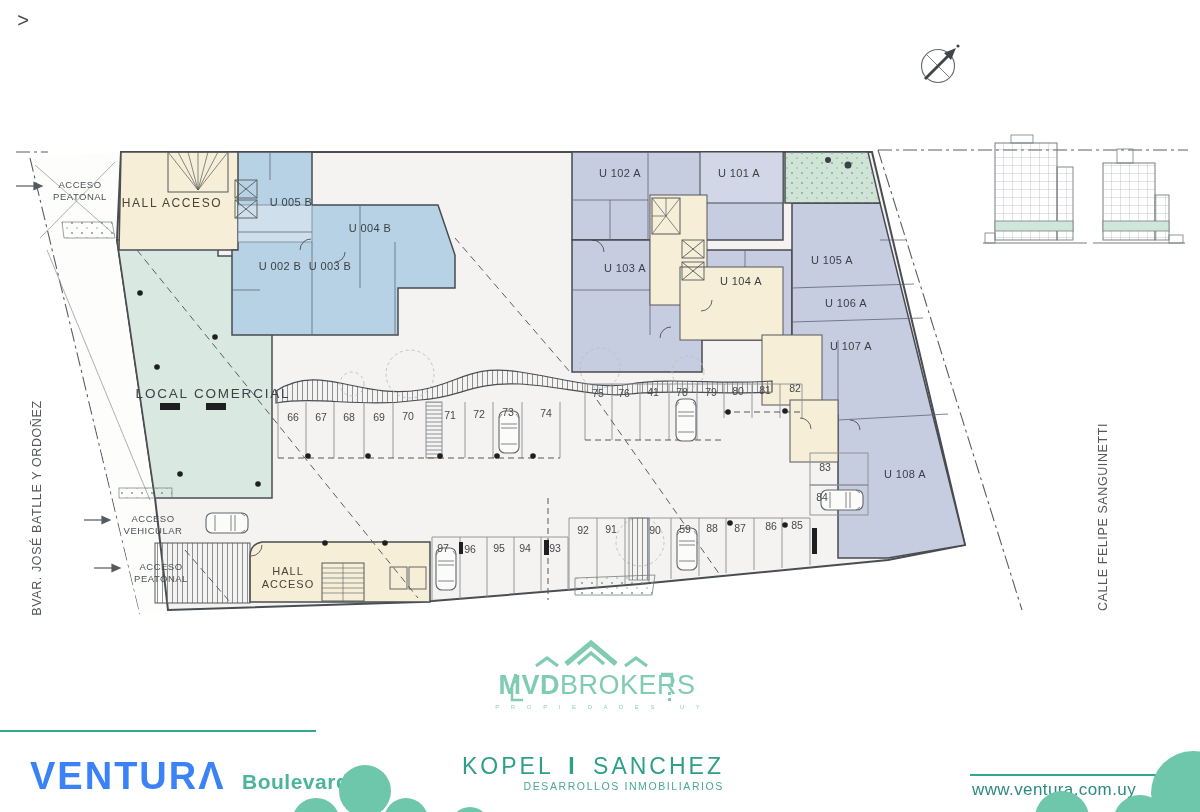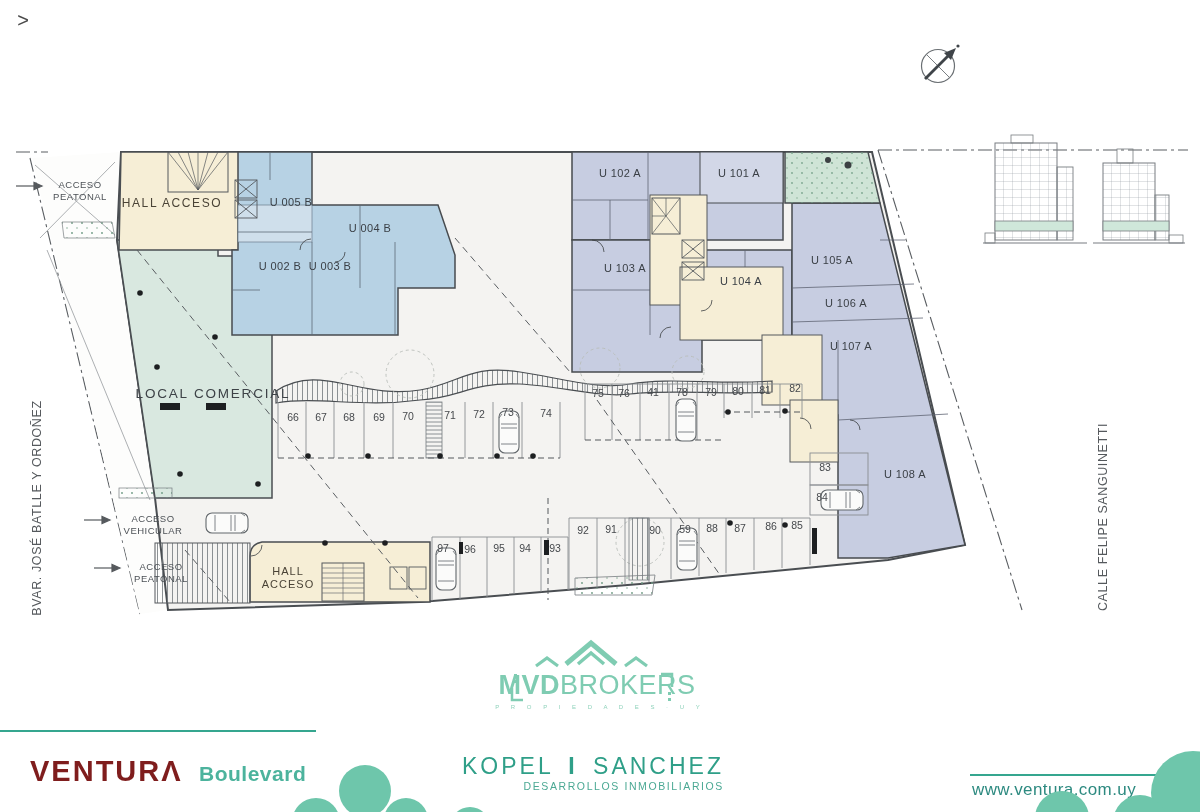--- a/index.html
+++ b/index.html
@@ -12,21 +12,21 @@
   .page-title{font-size:19.5px;color:#3e3e3e;letter-spacing:.2px;}
   .unit{font-size:11px;color:#3a3f45;letter-spacing:.4px;}
   .pnum{font-size:10.5px;color:#46494d;}
   .hall-top{font-size:12px;letter-spacing:1.6px;color:#4a4336;}
   .hall2{font-size:11px;letter-spacing:1px;color:#4a4336;text-align:center;line-height:13px;}
   .local{font-size:13.5px;letter-spacing:1.8px;color:#3d4247;}
   .access{font-size:9.5px;letter-spacing:.5px;color:#4c5156;text-align:center;line-height:11.5px;}
   .street{font-size:12.5px;letter-spacing:.6px;color:#55595d;}
   .rot{transform:translate(-50%,-50%) rotate(-90deg);}
   .teal-line{position:absolute;background:#35a68f;}
-  .ventura{font-size:29px;font-weight:600;letter-spacing:2px;color:#7f1d1d;}
+  .ventura{font-size:38px;font-weight:600;letter-spacing:2px;color:#3b82f6;}
   .ventura-sub{font-size:21px;font-weight:700;color:#4cb39d;letter-spacing:.5px;}
   .kopel{font-size:23px;font-weight:300;letter-spacing:3px;color:#2f9f88;}
   .kopel-sub{font-size:10.5px;letter-spacing:1.6px;color:#4aa893;}
   .www{font-size:17px;color:#2d8a80;letter-spacing:.4px;}
   .mvd{font-size:27px;letter-spacing:.5px;color:#7fccb2;}
   .mvd b{font-weight:700;}
   .mvd-tag{font-size:6px;letter-spacing:5px;color:#8fd2bb;}
   .circle{position:absolute;border-radius:50%;background:#6ec6ab;}
 </style>
 </head>

